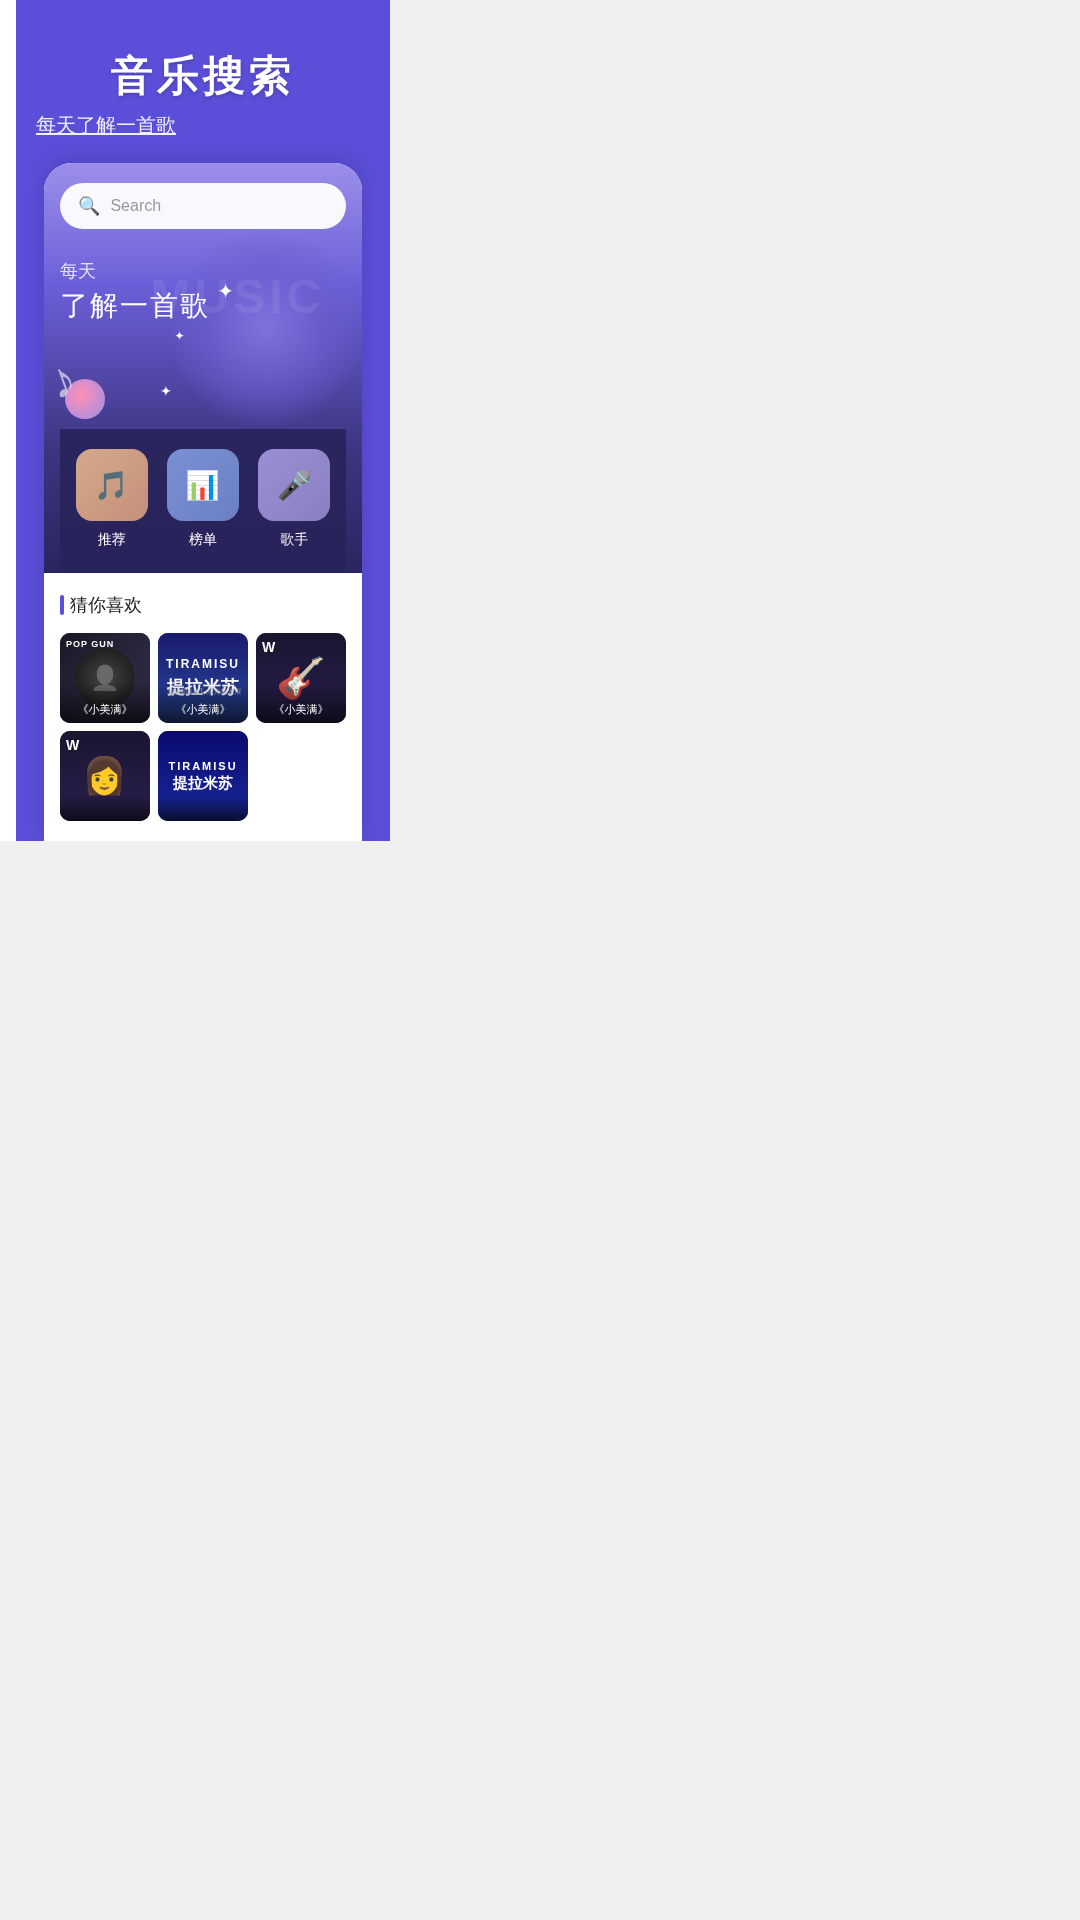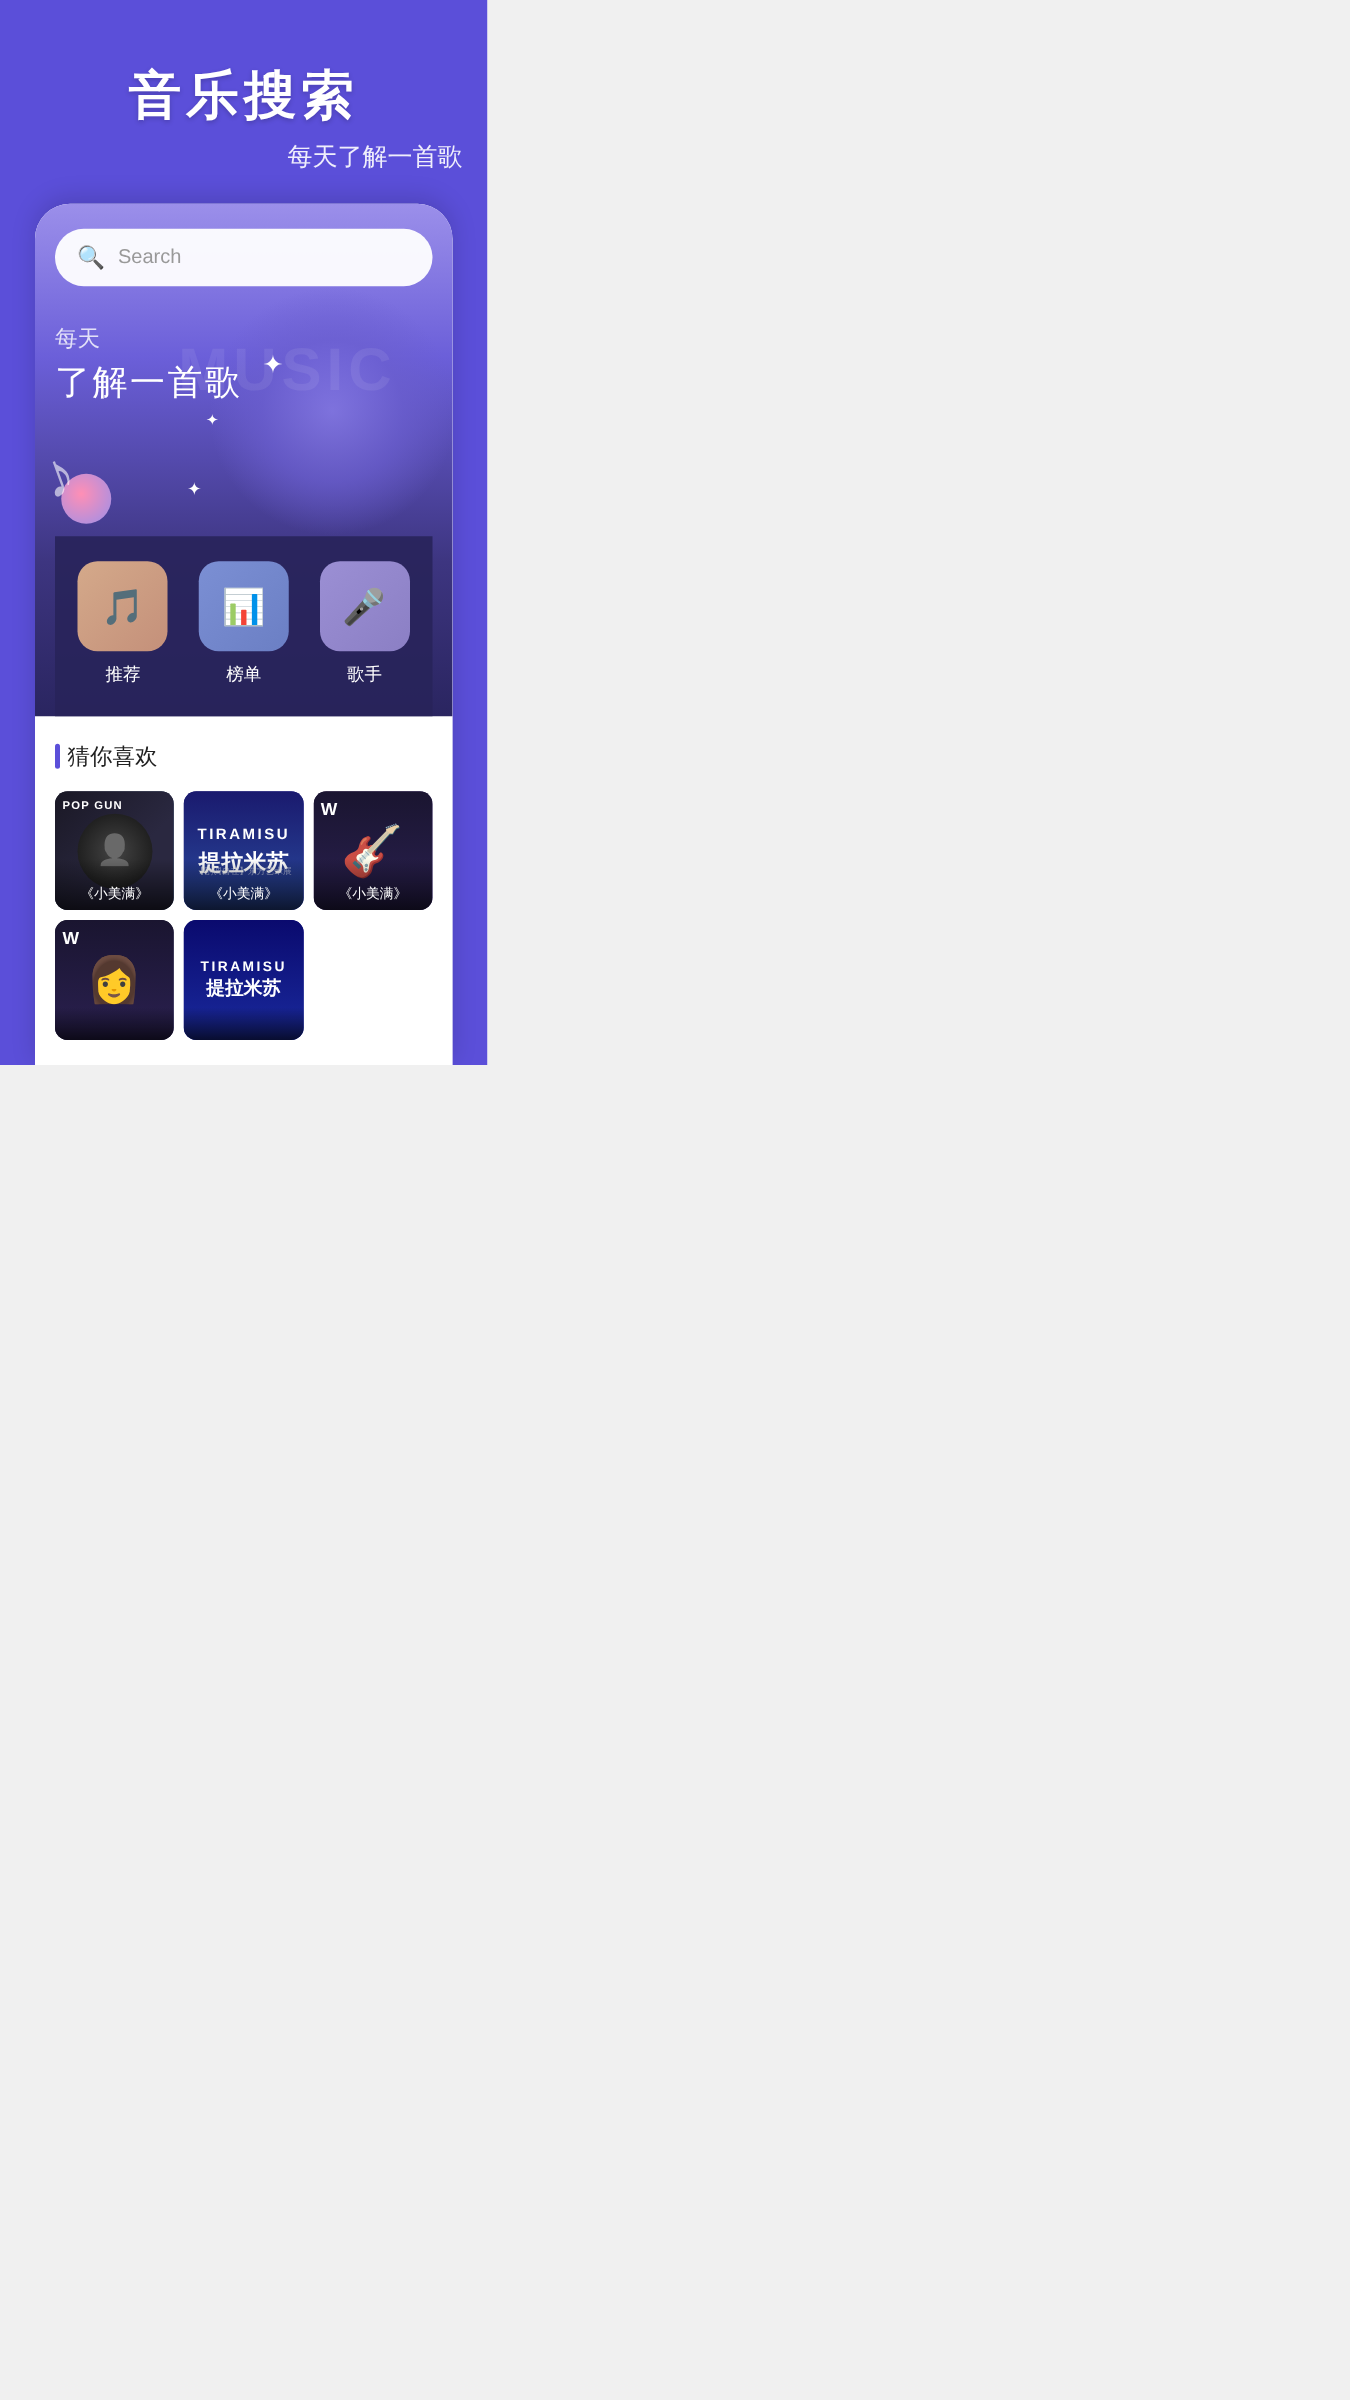--- a/index.html
+++ b/index.html
@@ -9,20 +9,21 @@
       width: 390px;
       min-height: 844px;
       font-family: -apple-system, 'PingFang SC', 'Helvetica Neue', sans-serif;
       background: #f0f0f0;
       overflow-x: hidden;
     }
 
     .page-wrapper {
       width: 390px;
       background: #fff;
+      padding-left: 16px;
     }
 
     
     .header-section {
       background: #5B4FD9;
       padding: 48px 20px 0;
       position: relative;
       overflow: hidden;
     }
 
@@ -30,25 +31,26 @@
       text-align: center;
       color: #fff;
       font-size: 42px;
       font-weight: 900;
       letter-spacing: 4px;
       margin-bottom: 8px;
       text-shadow: 0 2px 4px rgba(0,0,0,0.2);
     }
 
     .header-subtitle {
-      text-align: right;
+      text-align: left;
       color: rgba(255,255,255,0.9);
       font-size: 20px;
       font-weight: 400;
       margin-bottom: 24px;
+      text-decoration: underline;
     }
 
     
     .phone-card {
       background: #fff;
       border-radius: 28px 28px 0 0;
       margin: 0 8px;
       overflow: hidden;
       box-shadow: 0 -4px 20px rgba(0,0,0,0.15);
       position: relative;

